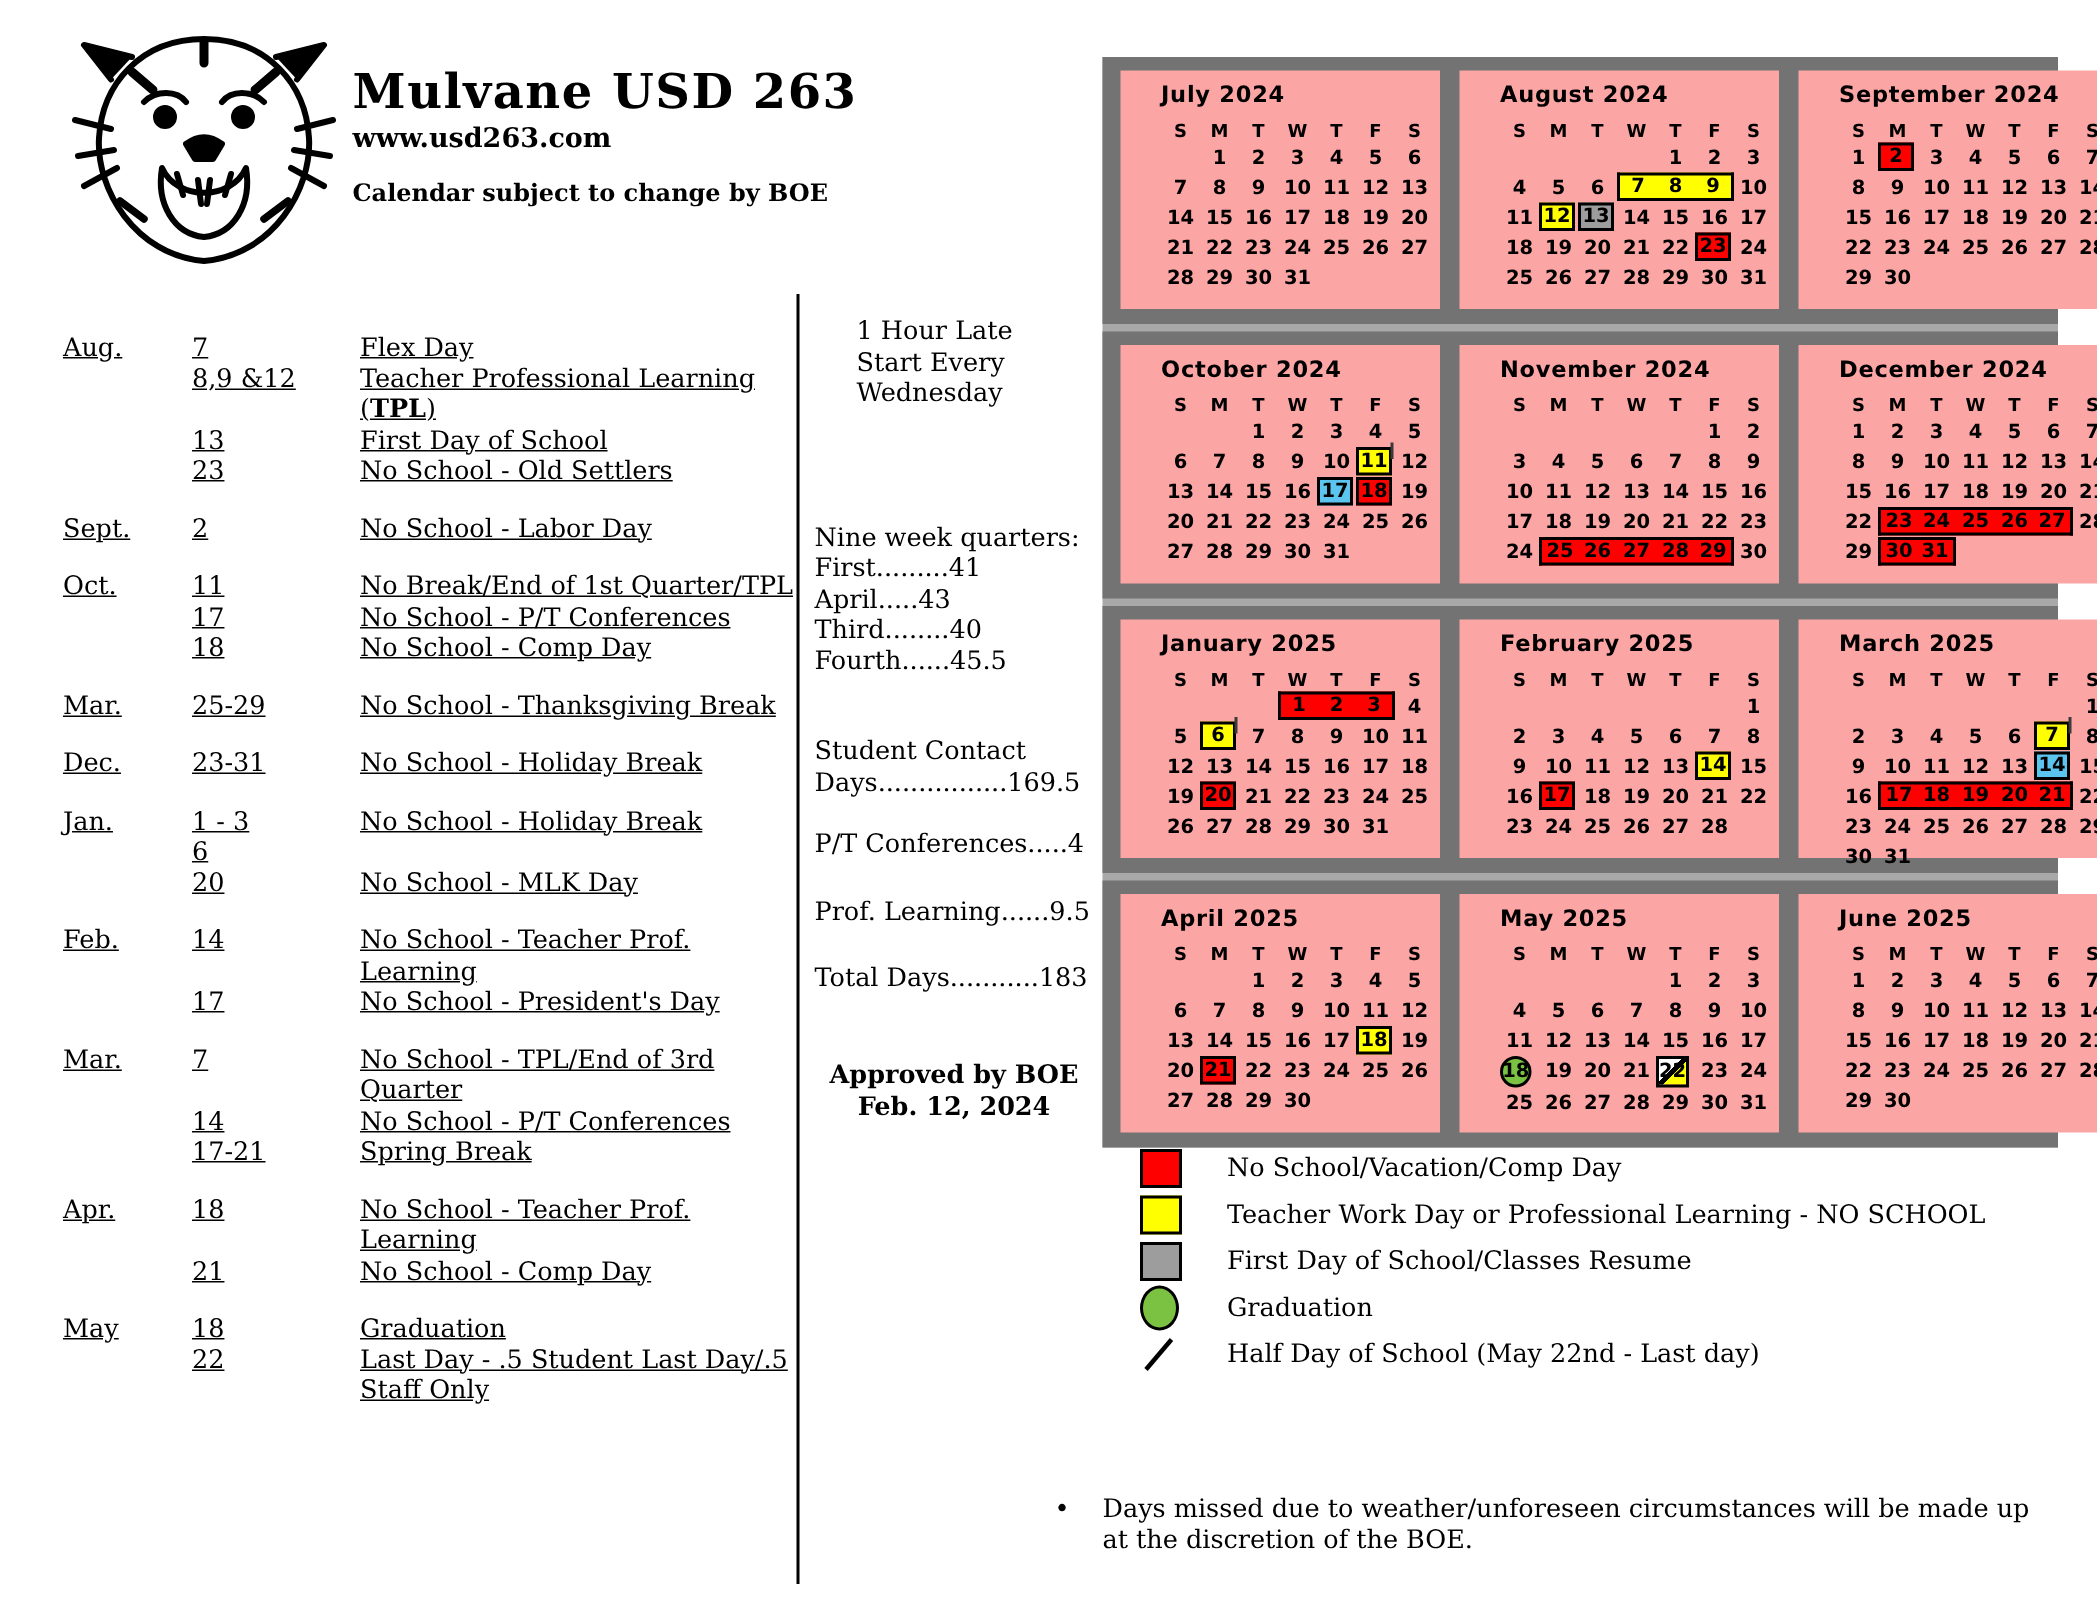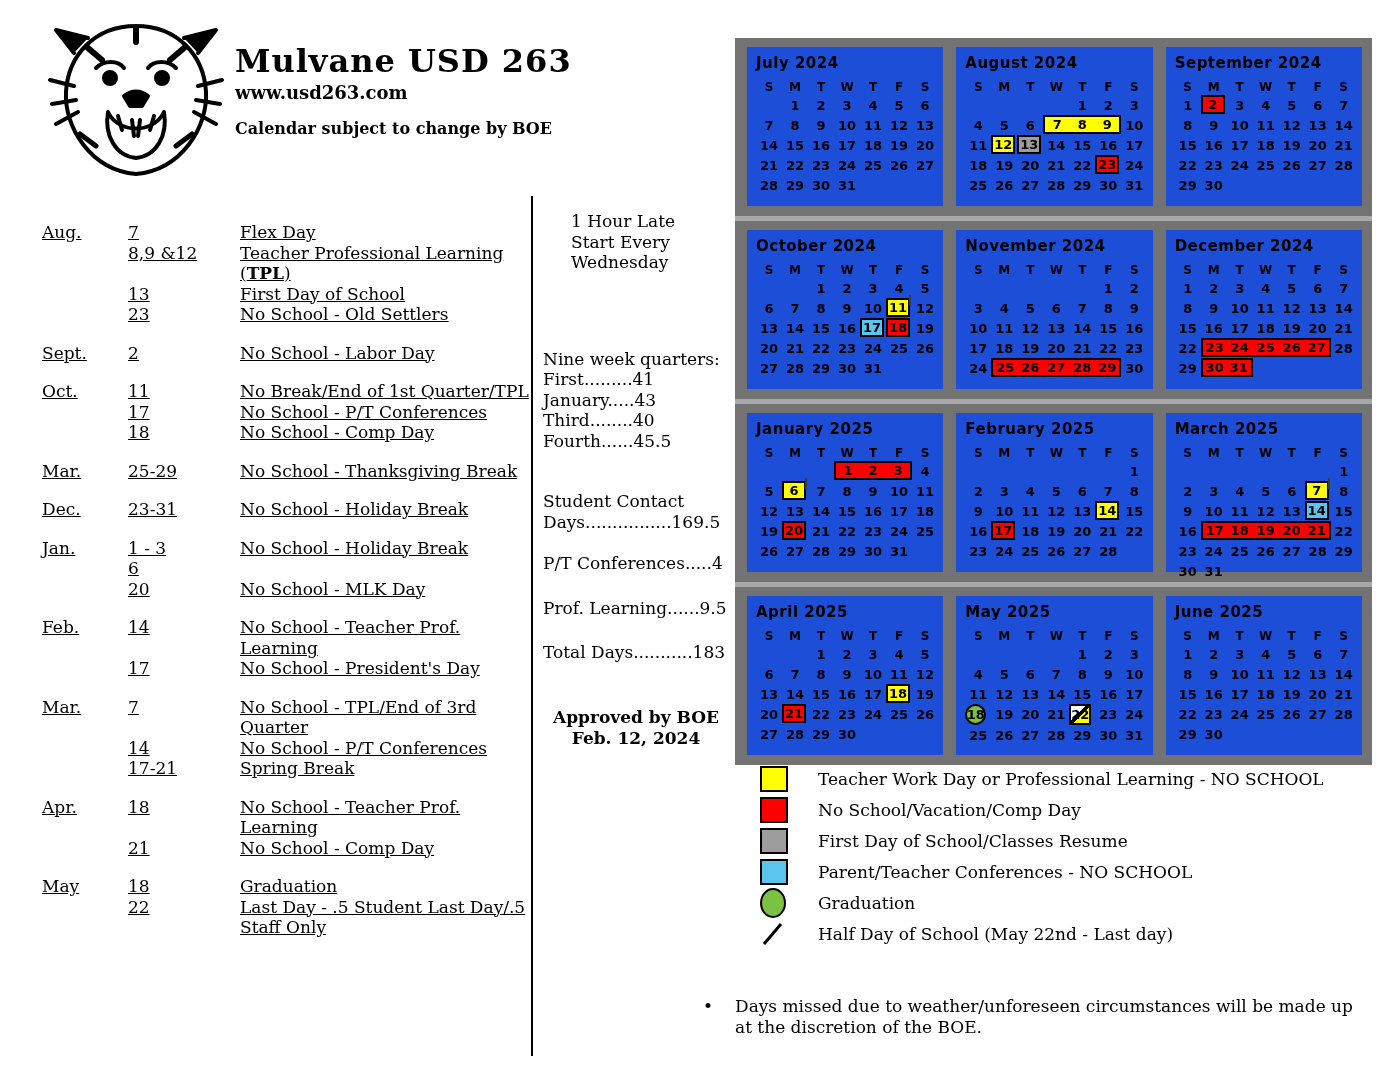--- a/index.html
+++ b/index.html
@@ -29,21 +29,21 @@
   .contact { margin-top:40px; }
   .ptconf { margin-top:21px; }
   .profl  { margin-top:24px; }
   .totald { margin-top:24px; }
   .approved { margin-top:44px; font-weight:bold; text-align:center; line-height:21px; }
   
   .cal-area { position:absolute; left:735px; top:38px; width:637px; background:#a8a8a8; }
   .cal-row { background:#737373; padding:9px 10px 10px 12px; margin-bottom:5px;
              display:grid; grid-template-columns:repeat(3,1fr); column-gap:13px; }
   .cal-row:last-child { margin-bottom:0; }
-  .month-card { background:#1d4ed8; height:159px; padding:7px 4px 4px 9px;
+  .month-card { background:#fca5a5; height:159px; padding:7px 4px 4px 27px;
                 font-family:"DejaVu Sans", sans-serif; }
   .month-title { font-weight:bold; font-size:15px; margin-bottom:6px; letter-spacing:0.5px; }
   .dow-row, .day-row { display:grid; grid-template-columns:repeat(7,26px); }
   .dow-row span { font-weight:bold; font-size:12px; height:17px; display:flex; align-items:center; justify-content:center; }
   .cell { position:relative; height:20px; display:flex; align-items:center; justify-content:center;
           font-weight:bold; font-size:13px; }
   .mk { border:2px solid #000; width:24px; height:19px; }
   .mk-yellow { background:var(--c-yellow); }
   .mk-red    { background:var(--c-red); }
   .mk-gray   { background:var(--c-gray); }
@@ -239,21 +239,21 @@
 <div class="midcol">
   <div class="late">
       <div>1 Hour Late</div>
       <div>Start Every</div>
       <div>Wednesday</div>
     </div>
   <div class="quarters">
     <div>Nine week quarters:</div>
     <div>
         <div>First.........41</div>
-        <div>January.....43</div>
+        <div>April.....43</div>
         <div>Third........40</div>
         <div>Fourth......45.5</div>
       </div>
   </div>
   <div class="contact">
       <div>Student Contact</div>
       <div>Days................169.5</div>
     </div>
   <div class="ptconf">P/T Conferences.....4</div>
   <div class="profl">Prof. Learning......9.5</div>
@@ -964,41 +964,35 @@
           <div class="cell"></div>
           <div class="cell"></div>
         </div>
       </div>
     </div>
   </div>
 
 <div class="legend">
     <div class="lg-item">
       <div class="lg-swatch">
-        <div class="sw-box sw-yellow"></div>
-      </div>
-      <span>Teacher Work Day or Professional Learning - NO SCHOOL</span>
+        <div class="sw-box sw-red"></div>
+      </div>
+      <span>No School/Vacation/Comp Day</span>
     </div>
     <div class="lg-item">
       <div class="lg-swatch">
-        <div class="sw-box sw-red"></div>
-      </div>
-      <span>No School/Vacation/Comp Day</span>
+        <div class="sw-box sw-yellow"></div>
+      </div>
+      <span>Teacher Work Day or Professional Learning - NO SCHOOL</span>
     </div>
     <div class="lg-item">
       <div class="lg-swatch">
         <div class="sw-box sw-gray"></div>
       </div>
       <span>First Day of School/Classes Resume</span>
-    </div>
-    <div class="lg-item">
-      <div class="lg-swatch">
-        <div class="sw-box sw-blue"></div>
-      </div>
-      <span>Parent/Teacher Conferences - NO SCHOOL</span>
     </div>
     <div class="lg-item">
       <div class="lg-swatch">
         <div class="sw-grad"></div>
       </div>
       <span>Graduation</span>
     </div>
     <div class="lg-item">
       <div class="lg-swatch">
         <svg class="sw-slash" viewBox="0 0 26 26">

